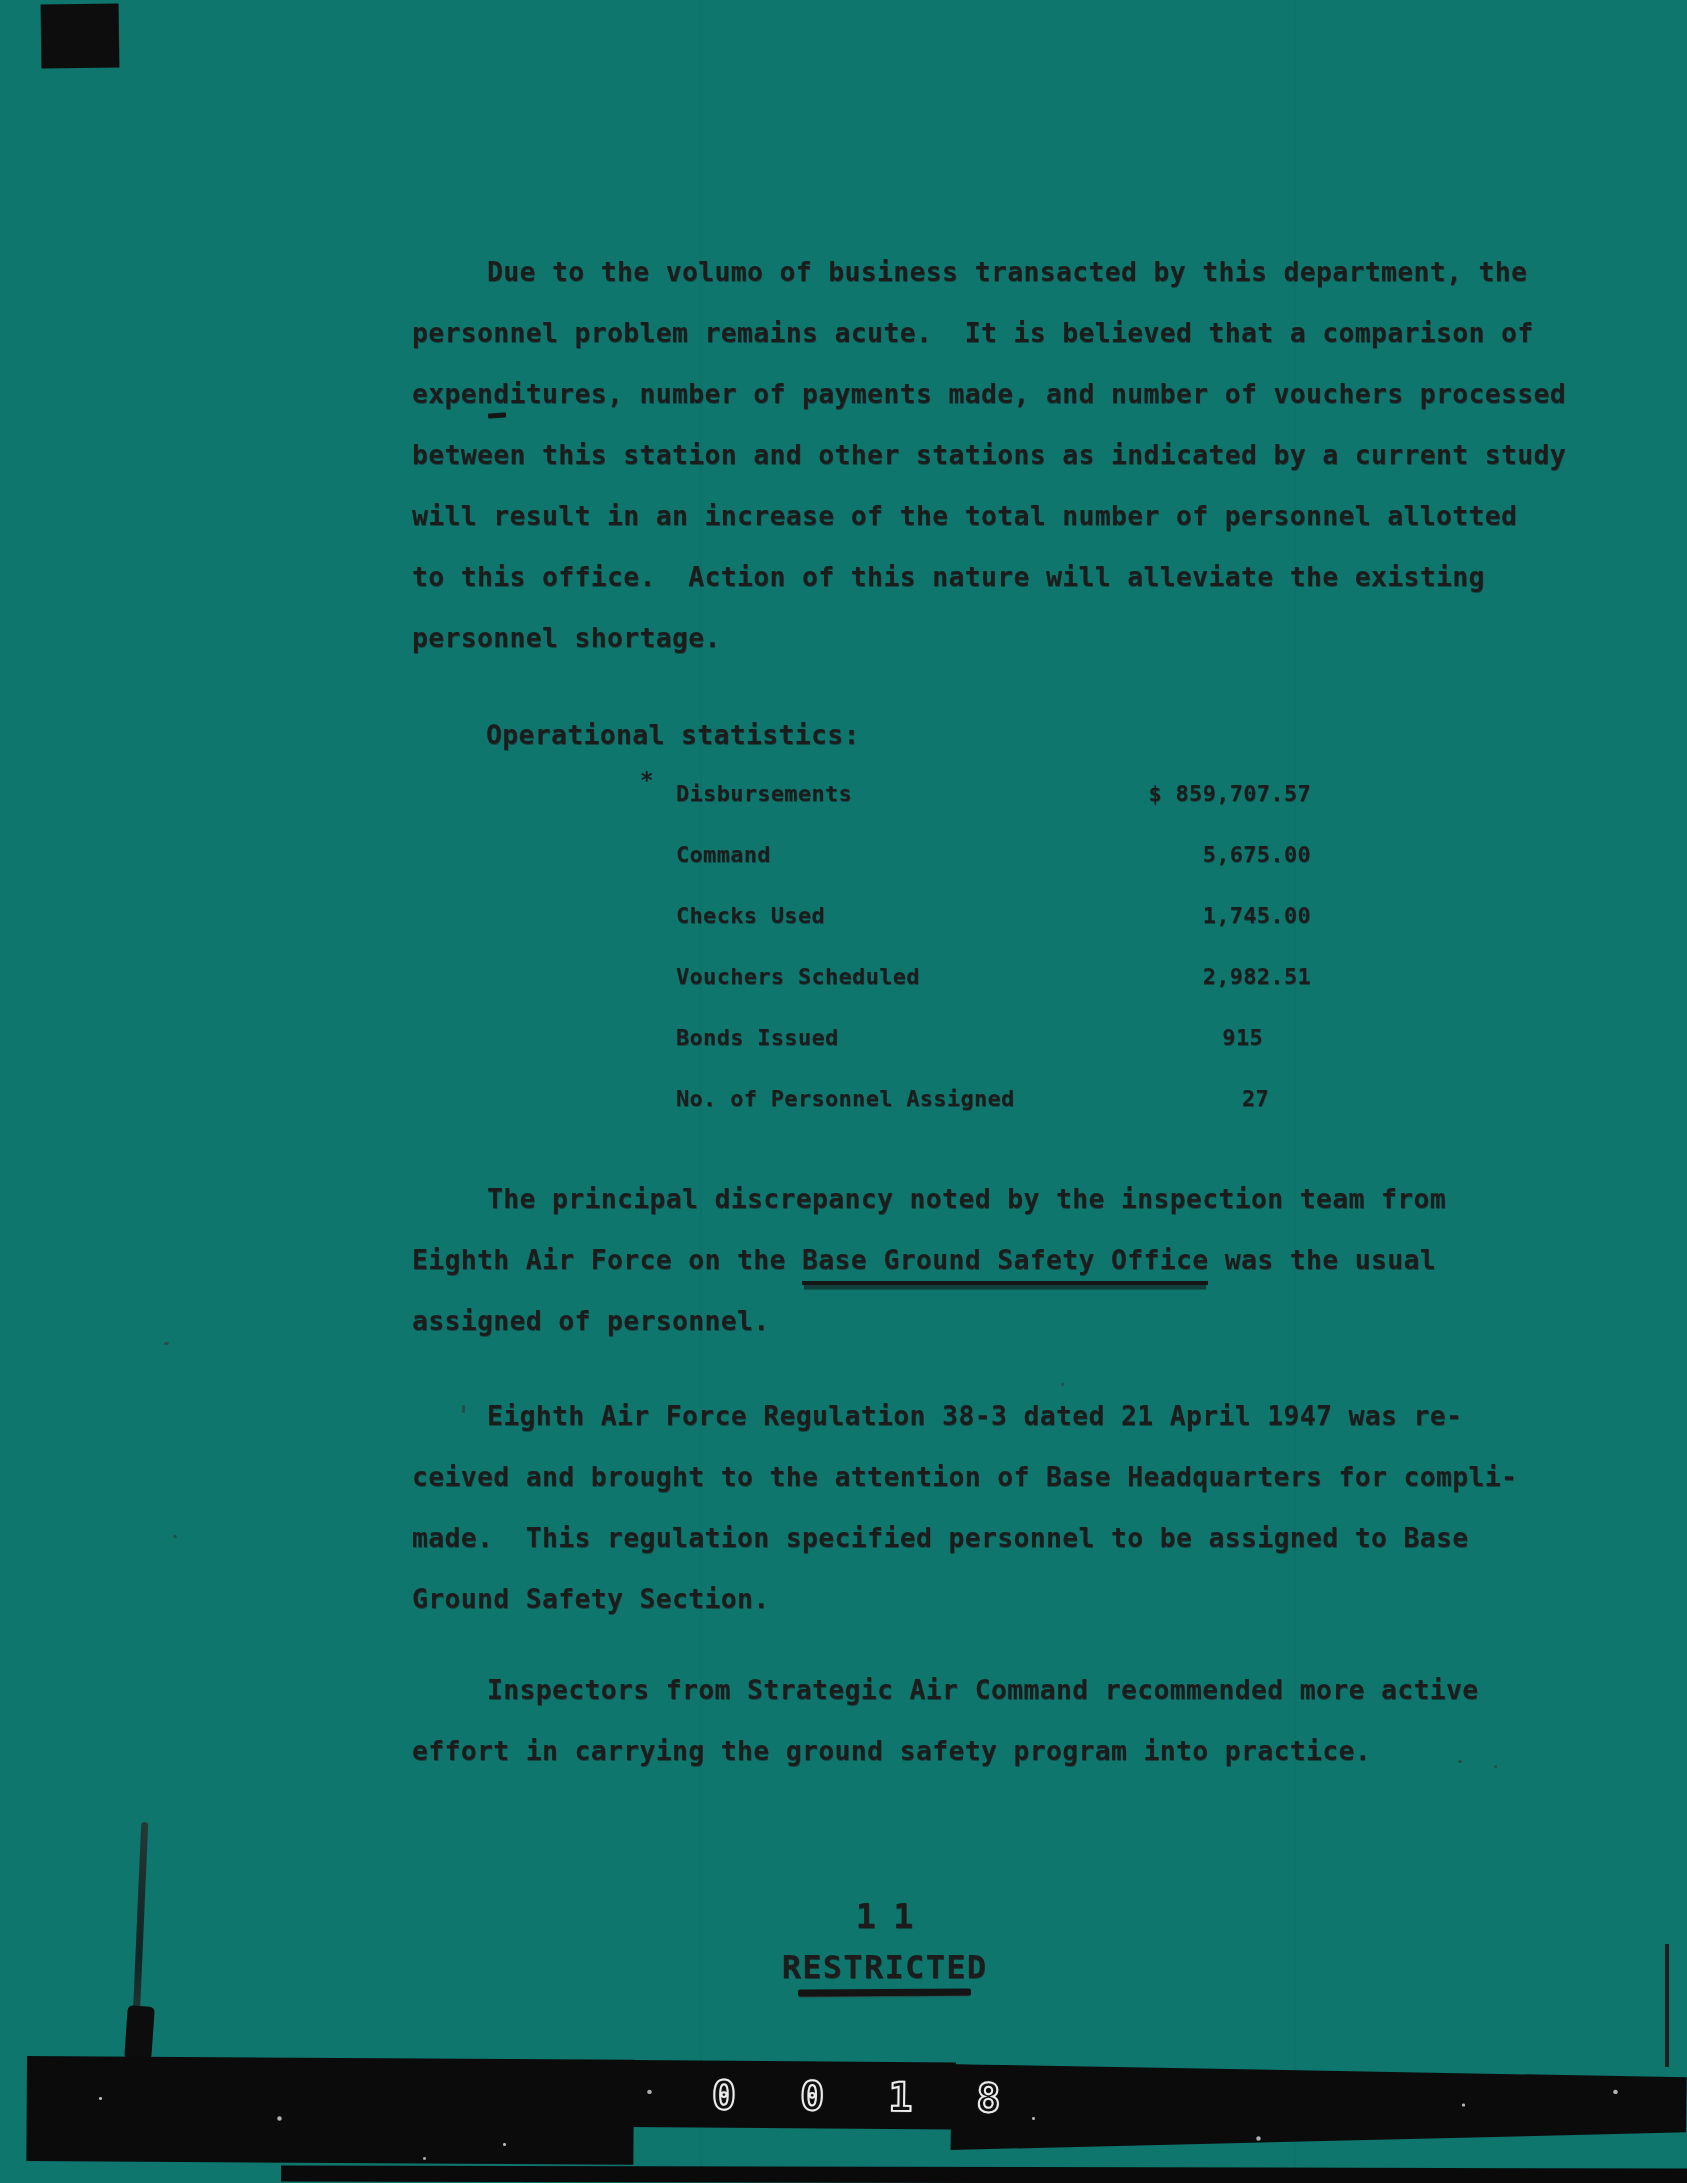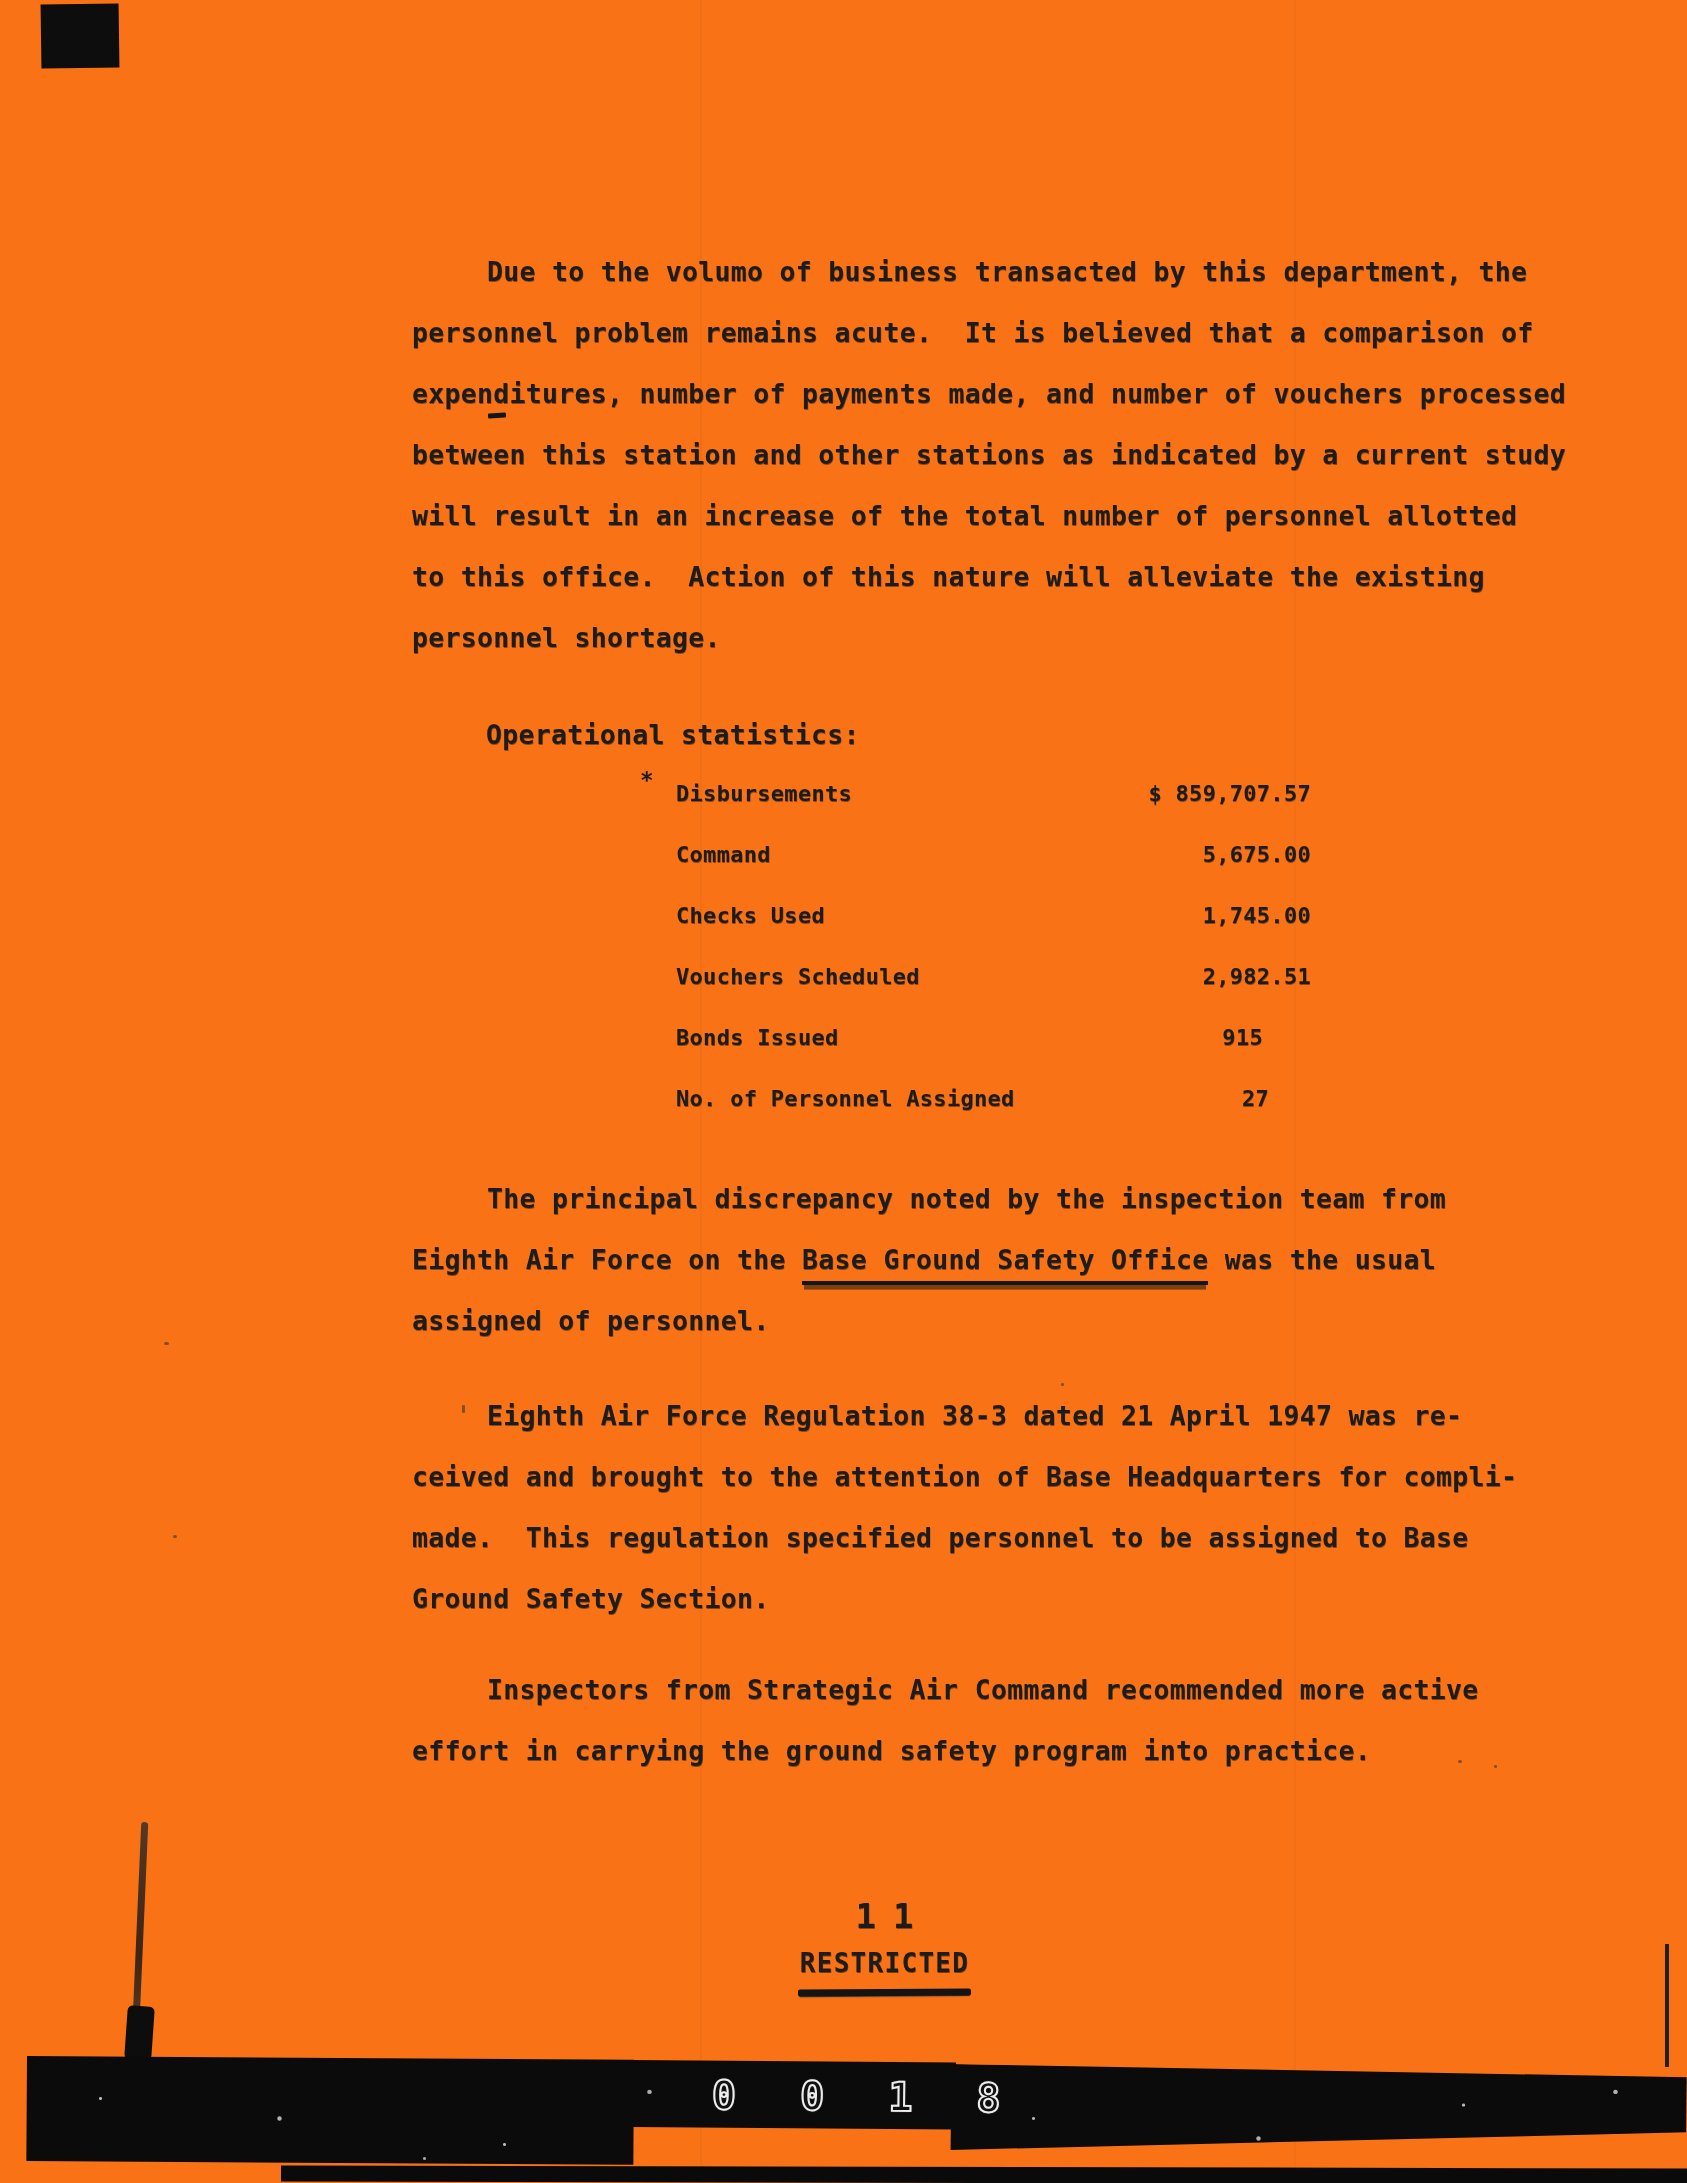--- a/index.html
+++ b/index.html
@@ -1,19 +1,19 @@
 <!DOCTYPE html>
 <html style="font-size:10.6px"><head>
 <meta charset="utf-8">
 <style>
   html,body{margin:0;padding:0;background:#e8e8e6;}
   .page{
     position:relative;
     width:1687px;height:2183px;
-    background:#f97316;
+    background:#0f766e;
     overflow:hidden;
     font-family:"DejaVu Sans Mono", monospace;
     color:#1c1c1c;
   }
   
   .band{position:absolute;top:0;height:2183px;width:2px;background:rgba(0,0,0,0.035);}
   .band.b1{left:700px;}
   .band.b2{left:1294px;background:rgba(0,0,0,0.028);}
 
   
@@ -39,21 +39,21 @@
   .sval{text-align:right;}
   .v915{padding-right:48px;margin-left:21px;}
   .v27{padding-right:42px;}
   .asterisk{position:absolute;left:-36px;top:4px;font-size:22.5px;font-weight:700;}
 
   
   .pageno{position:absolute;left:752px;top:1896px;width:265px;text-align:center;
           font-size:34px;font-weight:700;letter-spacing:17px;text-indent:17px;
           text-shadow:0.4px 0.5px 0 rgba(25,25,25,0.5);}
   .classif{position:absolute;left:752px;top:1948px;width:265px;text-align:center;
-           font-size:26px;font-weight:700;letter-spacing:1.3px;
+           font-size:32px;font-weight:700;letter-spacing:1.3px;
            text-shadow:0.5px 0.5px 0 rgba(25,25,25,0.6);}
   .classif-u{position:absolute;left:798px;top:1989px;width:173px;height:6.6px;
              background:#141414;border-radius:2px;transform:rotate(-0.4deg);
              box-shadow:0 2px 1.3px -1.3px #333;}
 
   
   .corner-box{position:absolute;left:41px;top:4px;width:78px;height:64px;
               background:#0d0d0d;transform:rotate(-0.8deg);}
   .dash-mark{position:absolute;left:488px;top:413px;width:18px;height:5.3px;
              background:#151515;border-radius:1.3px;transform:rotate(-3deg);}

